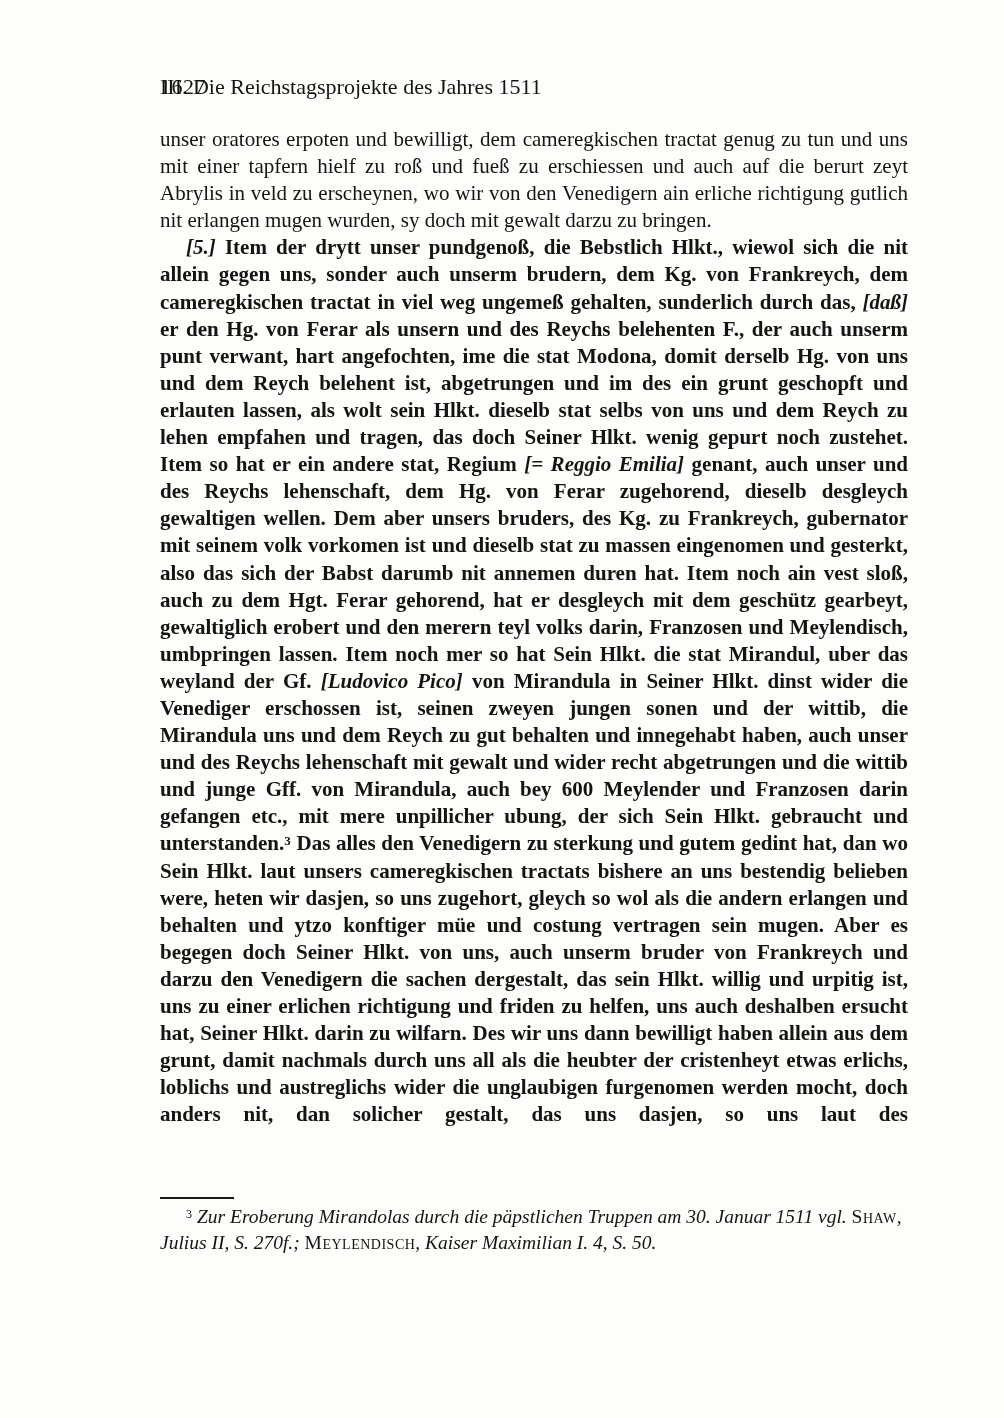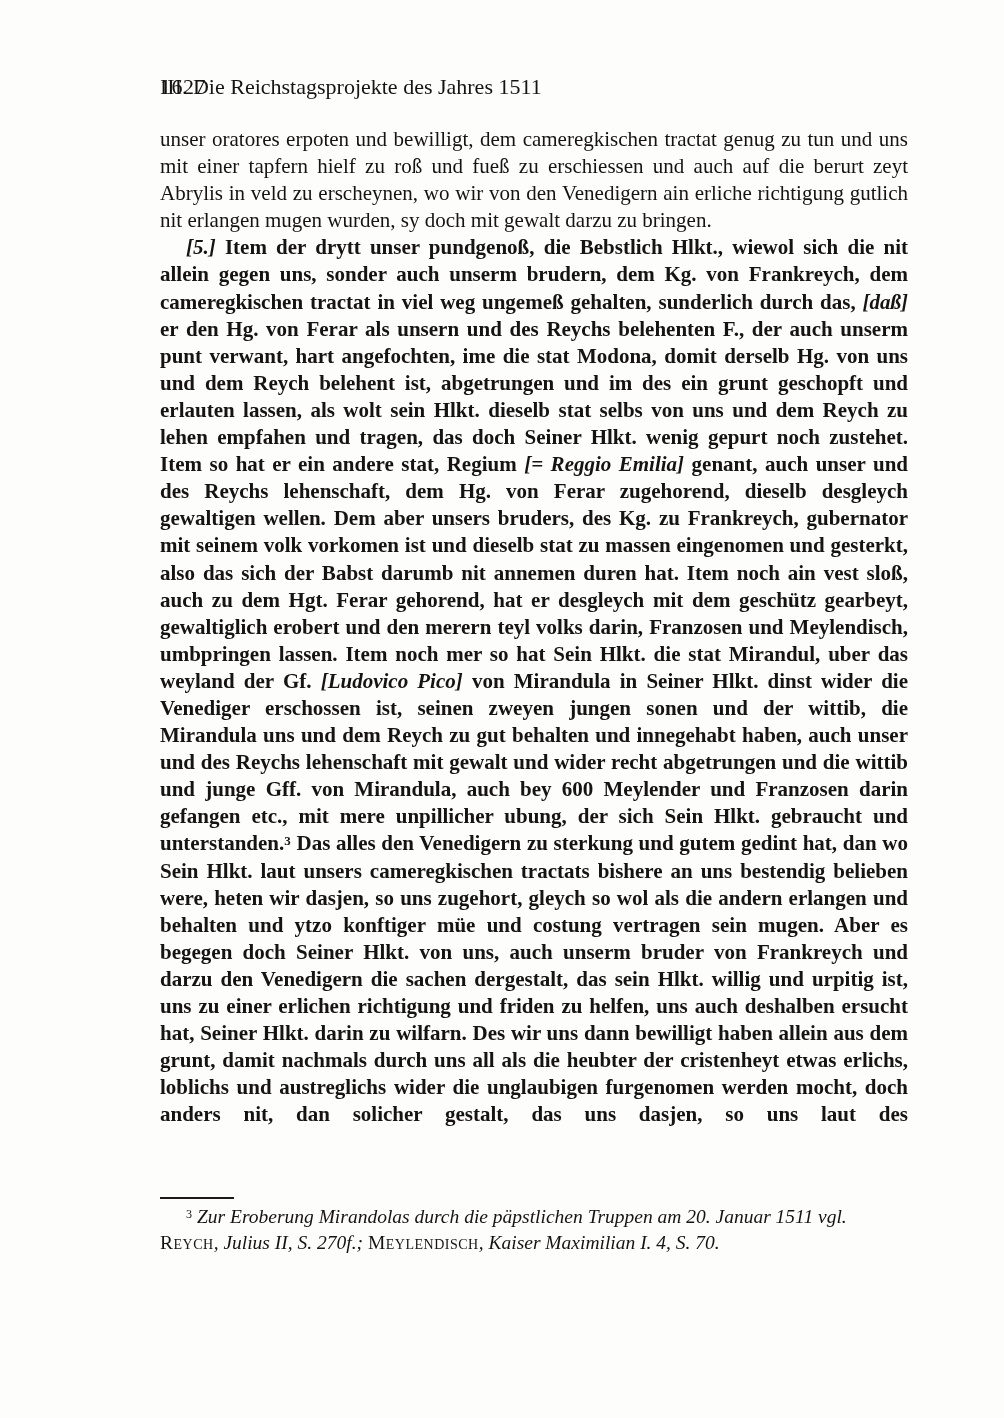--- a/index.html
+++ b/index.html
@@ -81,14 +81,14 @@
   <span class="running-title">III. Die Reichstagsprojekte des Jahres 1511</span>
 </div>
 
 <div class="body-text">
     <p class="para"><span class="seg-r">unser oratores erpoten und bewilligt, dem cameregkischen tractat genug zu tun und uns mit einer tapfern hielf zu roß und fueß zu erschiessen und auch auf die berurt zeyt Abrylis in veld zu erscheynen, wo wir von den Venedigern ain erliche richtigung gutlich nit erlangen mugen wurden, sy doch mit gewalt darzu zu bringen.</span></p>
     <p class="para indent cont"><span class="seg-i">[5.]</span><span class="seg-r"> Item der drytt unser pundgenoß, die Bebstlich Hlkt., wiewol sich die nit allein gegen uns, sonder auch unserm brudern, dem Kg. von Frankreych, dem cameregkischen tractat in viel weg ungemeß gehalten, sunderlich durch das, </span><span class="seg-i">[daß]</span><span class="seg-r"> er den Hg. von Ferar als unsern und des Reychs belehenten F., der auch unserm punt verwant, hart angefochten, ime die stat Modona, domit derselb Hg. von uns und dem Reych belehent ist, abgetrungen und im des ein grunt geschopft und erlauten lassen, als wolt sein Hlkt. dieselb stat selbs von uns und dem Reych zu lehen empfahen und tragen, das doch Seiner Hlkt. wenig gepurt noch zustehet. Item so hat er ein andere stat, Regium </span><span class="seg-i">[= Reggio Emilia]</span><span class="seg-r"> genant, auch unser und des Reychs lehenschaft, dem Hg. von Ferar zugehorend, dieselb desgleych gewaltigen wellen. Dem aber unsers bruders, des Kg. zu Frankreych, gubernator mit seinem volk vorkomen ist und dieselb stat zu massen eingenomen und gesterkt, also das sich der Babst darumb nit annemen duren hat. Item noch ain vest sloß, auch zu dem Hgt. Ferar gehorend, hat er desgleych mit dem geschütz gearbeyt, gewaltiglich erobert und den merern teyl volks darin, Franzosen und Meylendisch, umbpringen lassen. Item noch mer so hat Sein Hlkt. die stat Mirandul, uber das weyland der Gf. </span><span class="seg-i">[Ludovico Pico]</span><span class="seg-r"> von Mirandula in Seiner Hlkt. dinst wider die Venediger erschossen ist, seinen zweyen jungen sonen und der wittib, die Mirandula uns und dem Reych zu gut behalten und innegehabt haben, auch unser und des Reychs lehenschaft mit gewalt und wider recht abgetrungen und die wittib und junge Gff. von Mirandula, auch bey 600 Meylender und Franzosen darin gefangen etc., mit mere unpillicher ubung, der sich Sein Hlkt. gebraucht und unterstanden.</span><sup class="seg-sup">3</sup><span class="seg-r"> Das alles den Venedigern zu sterkung und gutem gedint hat, dan wo Sein Hlkt. laut unsers cameregkischen tractats bishere an uns bestendig belieben were, heten wir dasjen, so uns zugehort, gleych so wol als die andern erlangen und behalten und ytzo konftiger müe und costung vertragen sein mugen. Aber es begegen doch Seiner Hlkt. von uns, auch unserm bruder von Frankreych und darzu den Venedigern die sachen dergestalt, das sein Hlkt. willig und urpitig ist, uns zu einer erlichen richtigung und friden zu helfen, uns auch deshalben ersucht hat, Seiner Hlkt. darin zu wilfarn. Des wir uns dann bewilligt haben allein aus dem grunt, damit nachmals durch uns all als die heubter der cristenheyt etwas erlichs, loblichs und austreglichs wider die unglaubigen furgenomen werden mocht, doch anders nit, dan solicher gestalt, das uns dasjen, so uns laut des</span></p>
   </div>
 
 <div class="footnote">
   <hr class="footnote-rule">
-  <p class="fn-text"><sup class="seg-sup">3</sup><span class="seg-i">  Zur Eroberung Mirandolas durch die päpstlichen Truppen am 20. Januar 1511 vgl. </span><span class="seg-sc">Reych</span><span class="seg-i">, Julius II, S. 270f.; </span><span class="seg-sc">Meylendisch</span><span class="seg-i">, Kaiser Maximilian I. 4, S. 70.</span></p>
+  <p class="fn-text"><sup class="seg-sup">3</sup><span class="seg-i">  Zur Eroberung Mirandolas durch die päpstlichen Truppen am 30. Januar 1511 vgl. </span><span class="seg-sc">Shaw</span><span class="seg-i">, Julius II, S. 270f.; </span><span class="seg-sc">Meylendisch</span><span class="seg-i">, Kaiser Maximilian I. 4, S. 50.</span></p>
 </div>
 
 </body></html>

